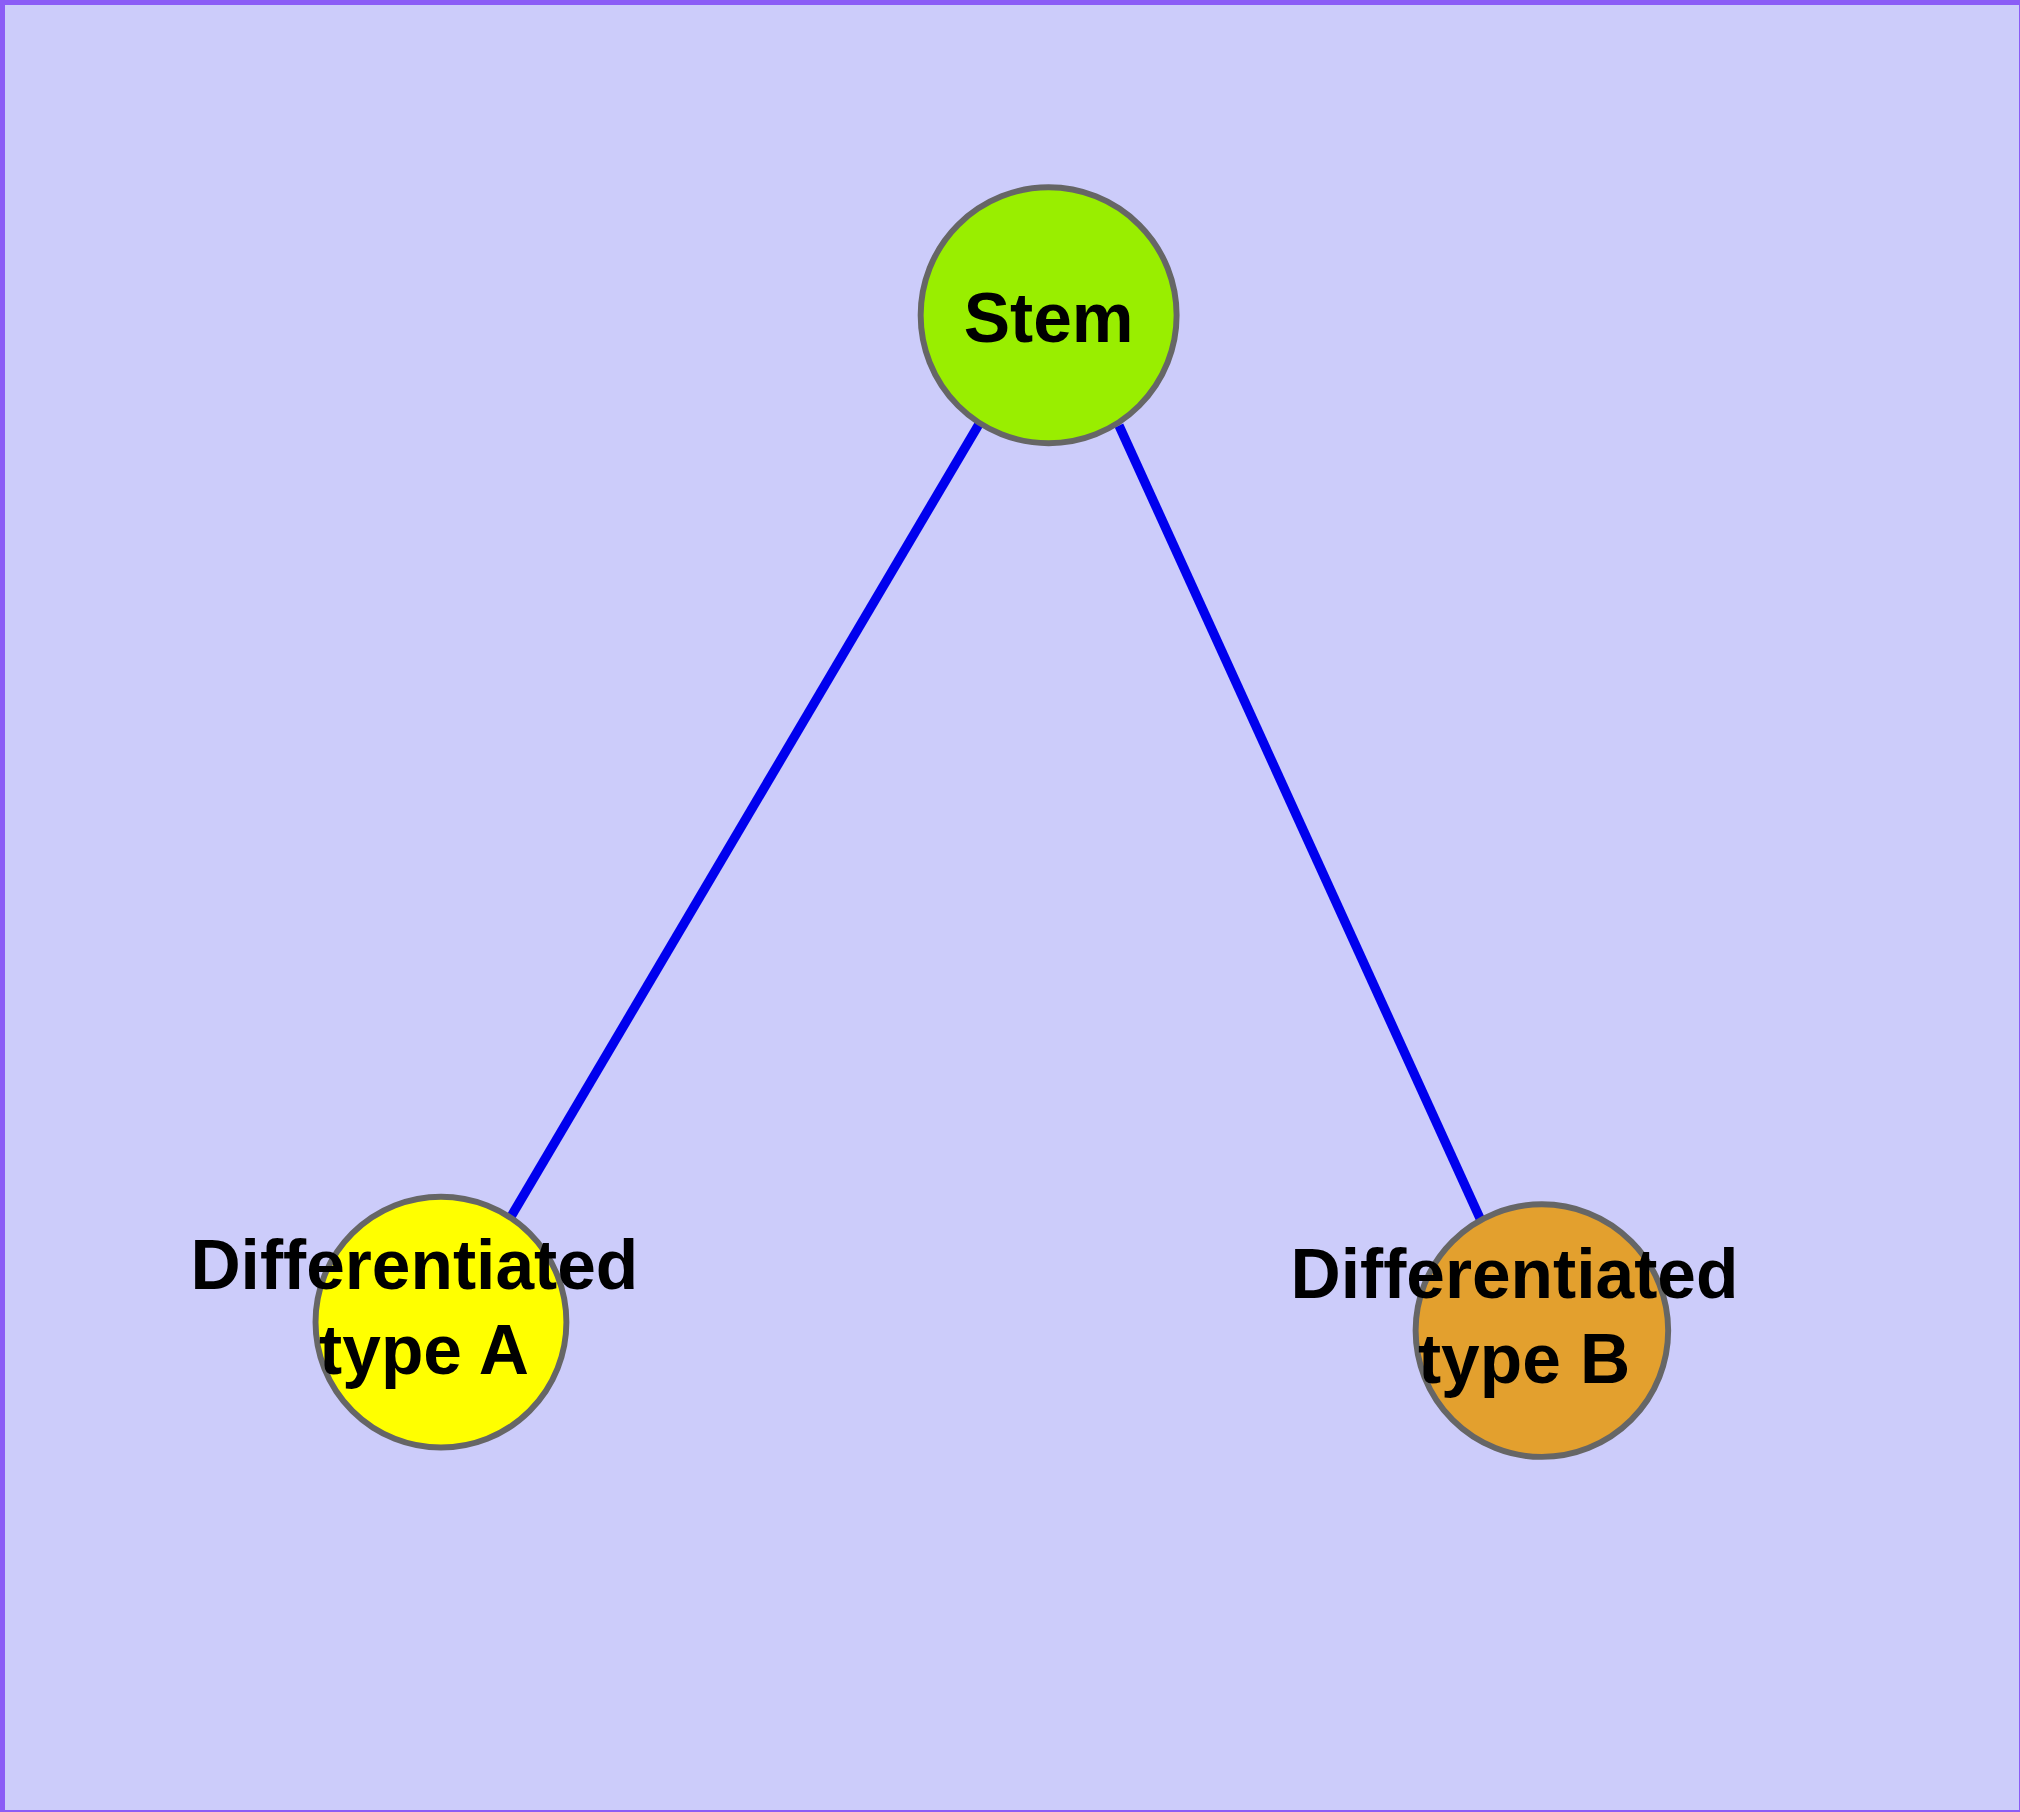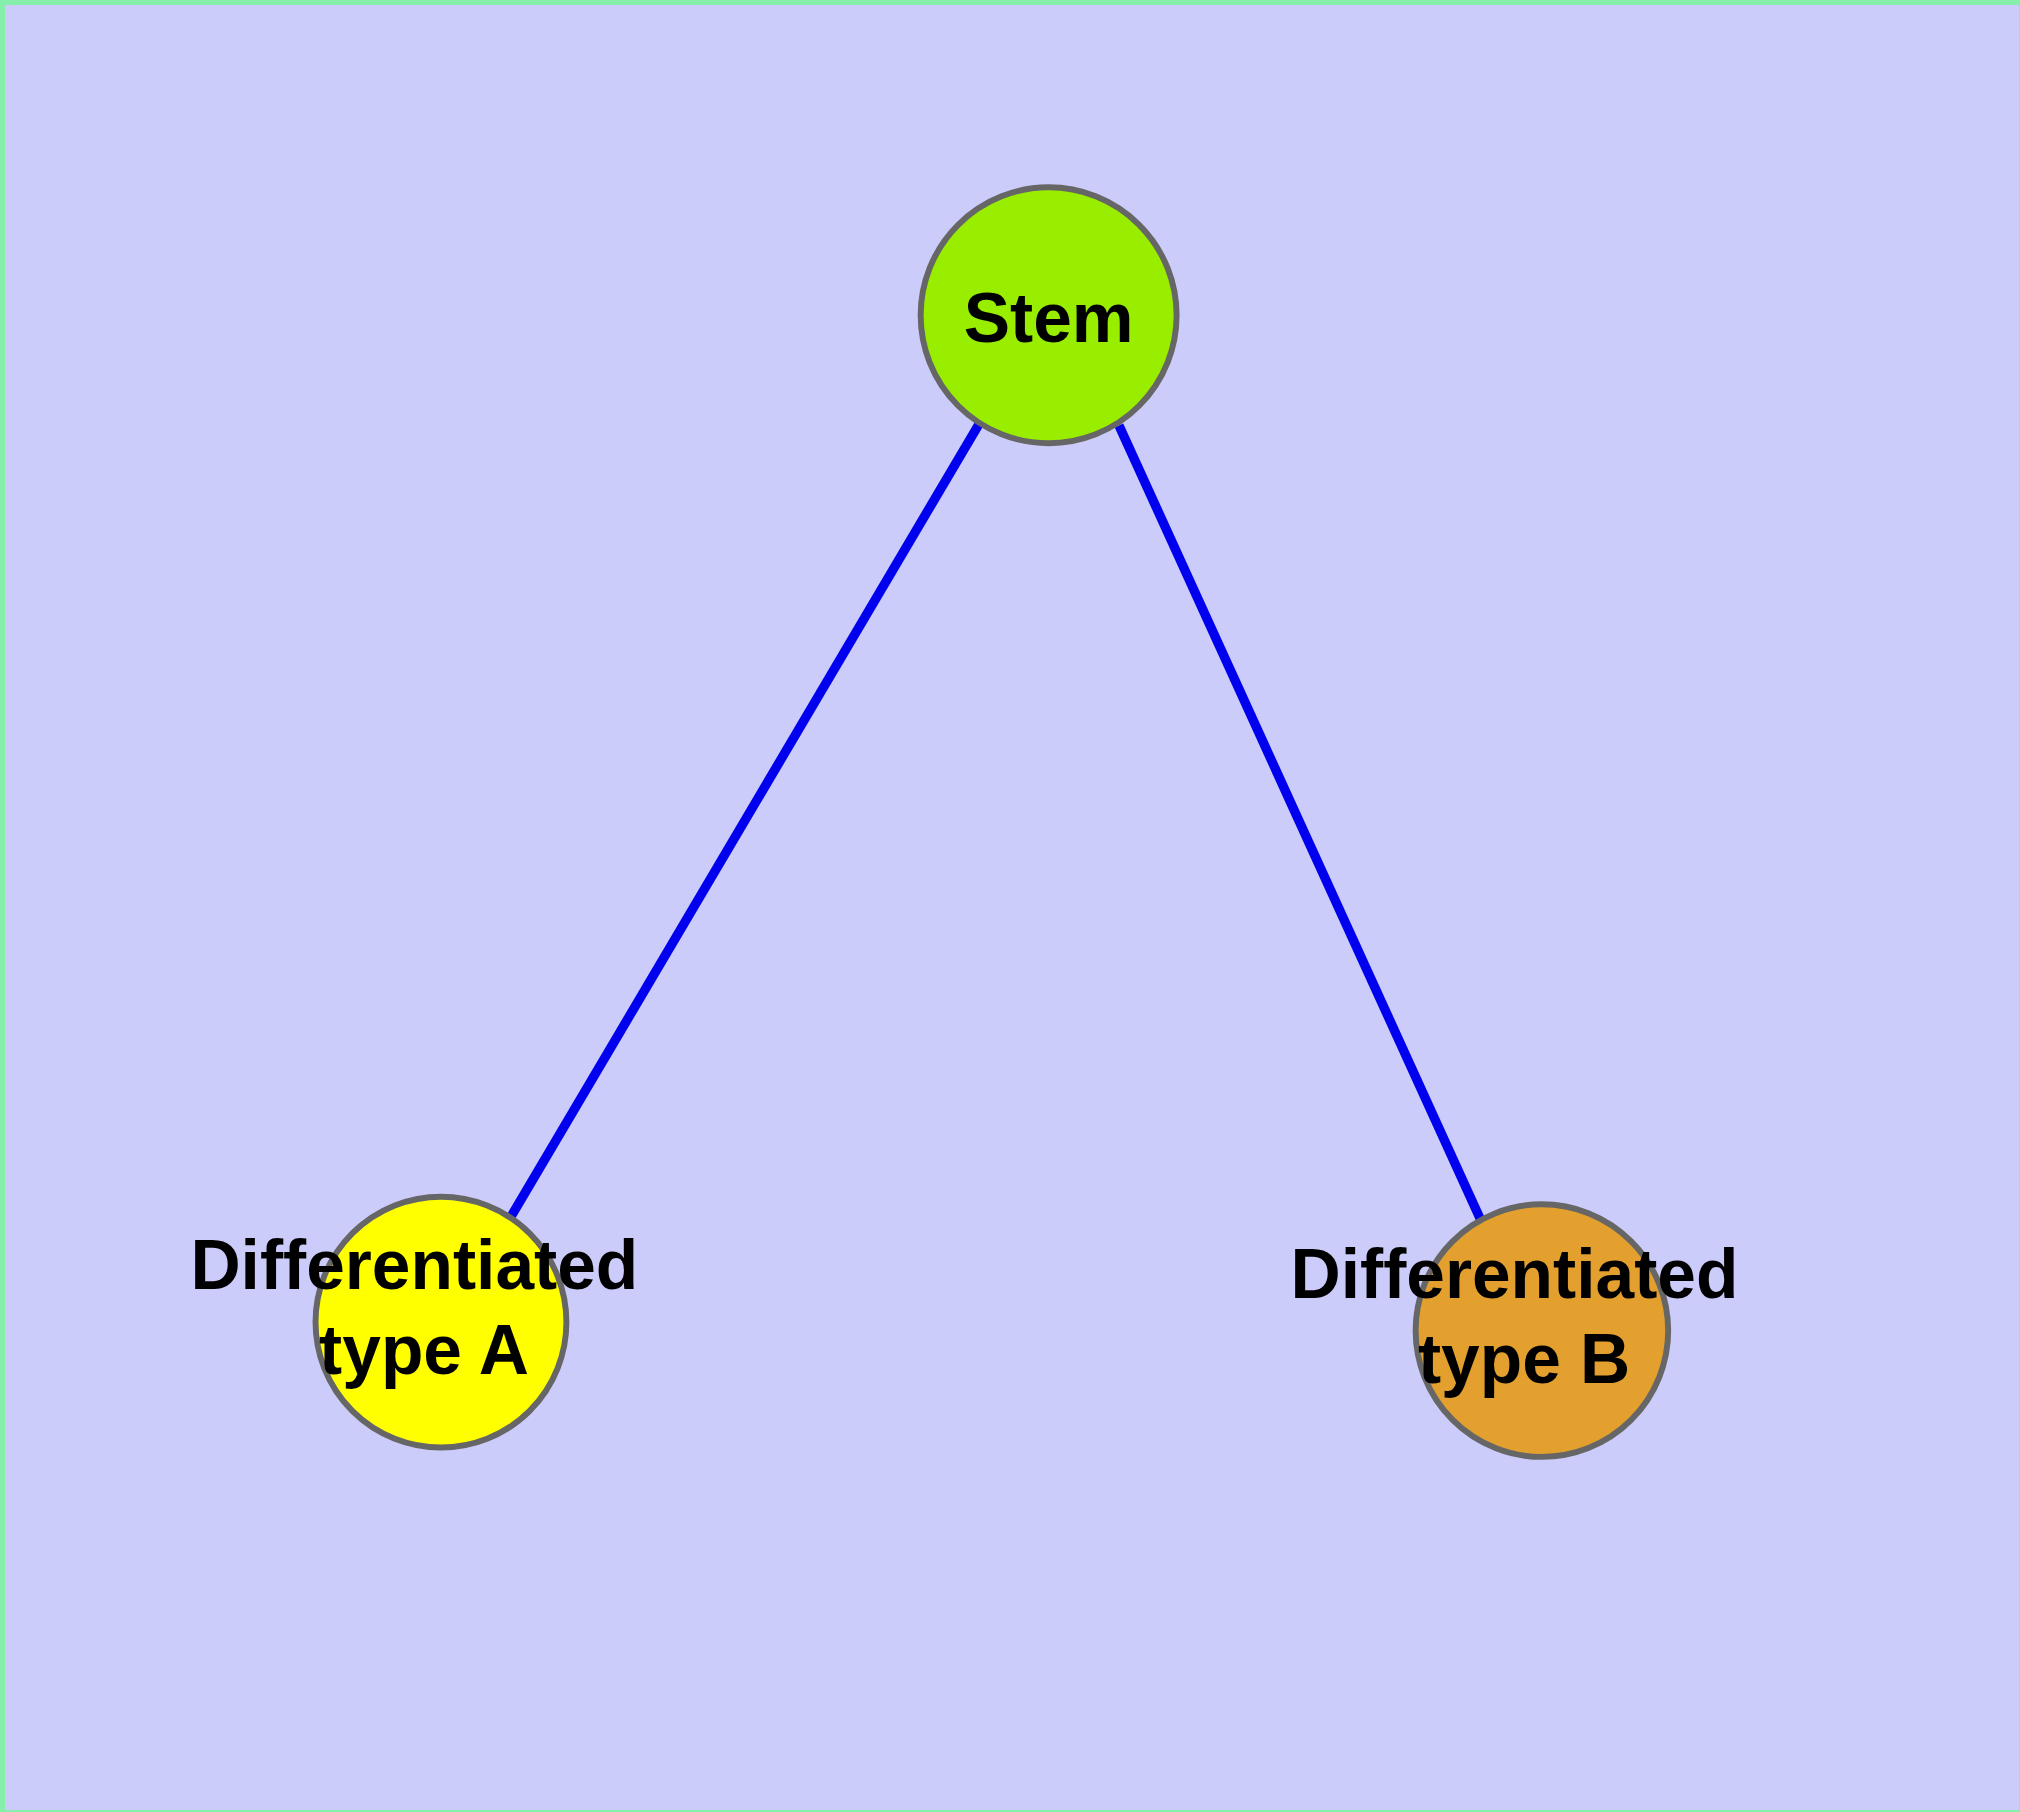--- a/index.html
+++ b/index.html
@@ -45,21 +45,21 @@
     font-weight: bold;
     font-size: 82px;
     fill: #000000;
     text-anchor: middle;
     dominant-baseline: middle;
   }
 </style>
 </head>
 <body>
 
-<div id="canvas" style="background: #86efac; width: 2021px; height: 1812px;">
+<div id="canvas" style="background: #8b5cf6; width: 2021px; height: 1812px;">
   <div id="plot-area" style="background: rgb(204, 204, 250);"></div>
 
   <svg id="graph-svg" viewBox="0 0 2384 2138" xmlns="http://www.w3.org/2000/svg">
 
     <g>
       <line class="edge-line" x1="1155" y1="500" x2="600" y2="1440" stroke="#0000ee" stroke-width="11"></line>
       <line class="edge-line" x1="1320" y1="502" x2="1748" y2="1442" stroke="#0000ee" stroke-width="11"></line>
     </g>
 
     <g>

